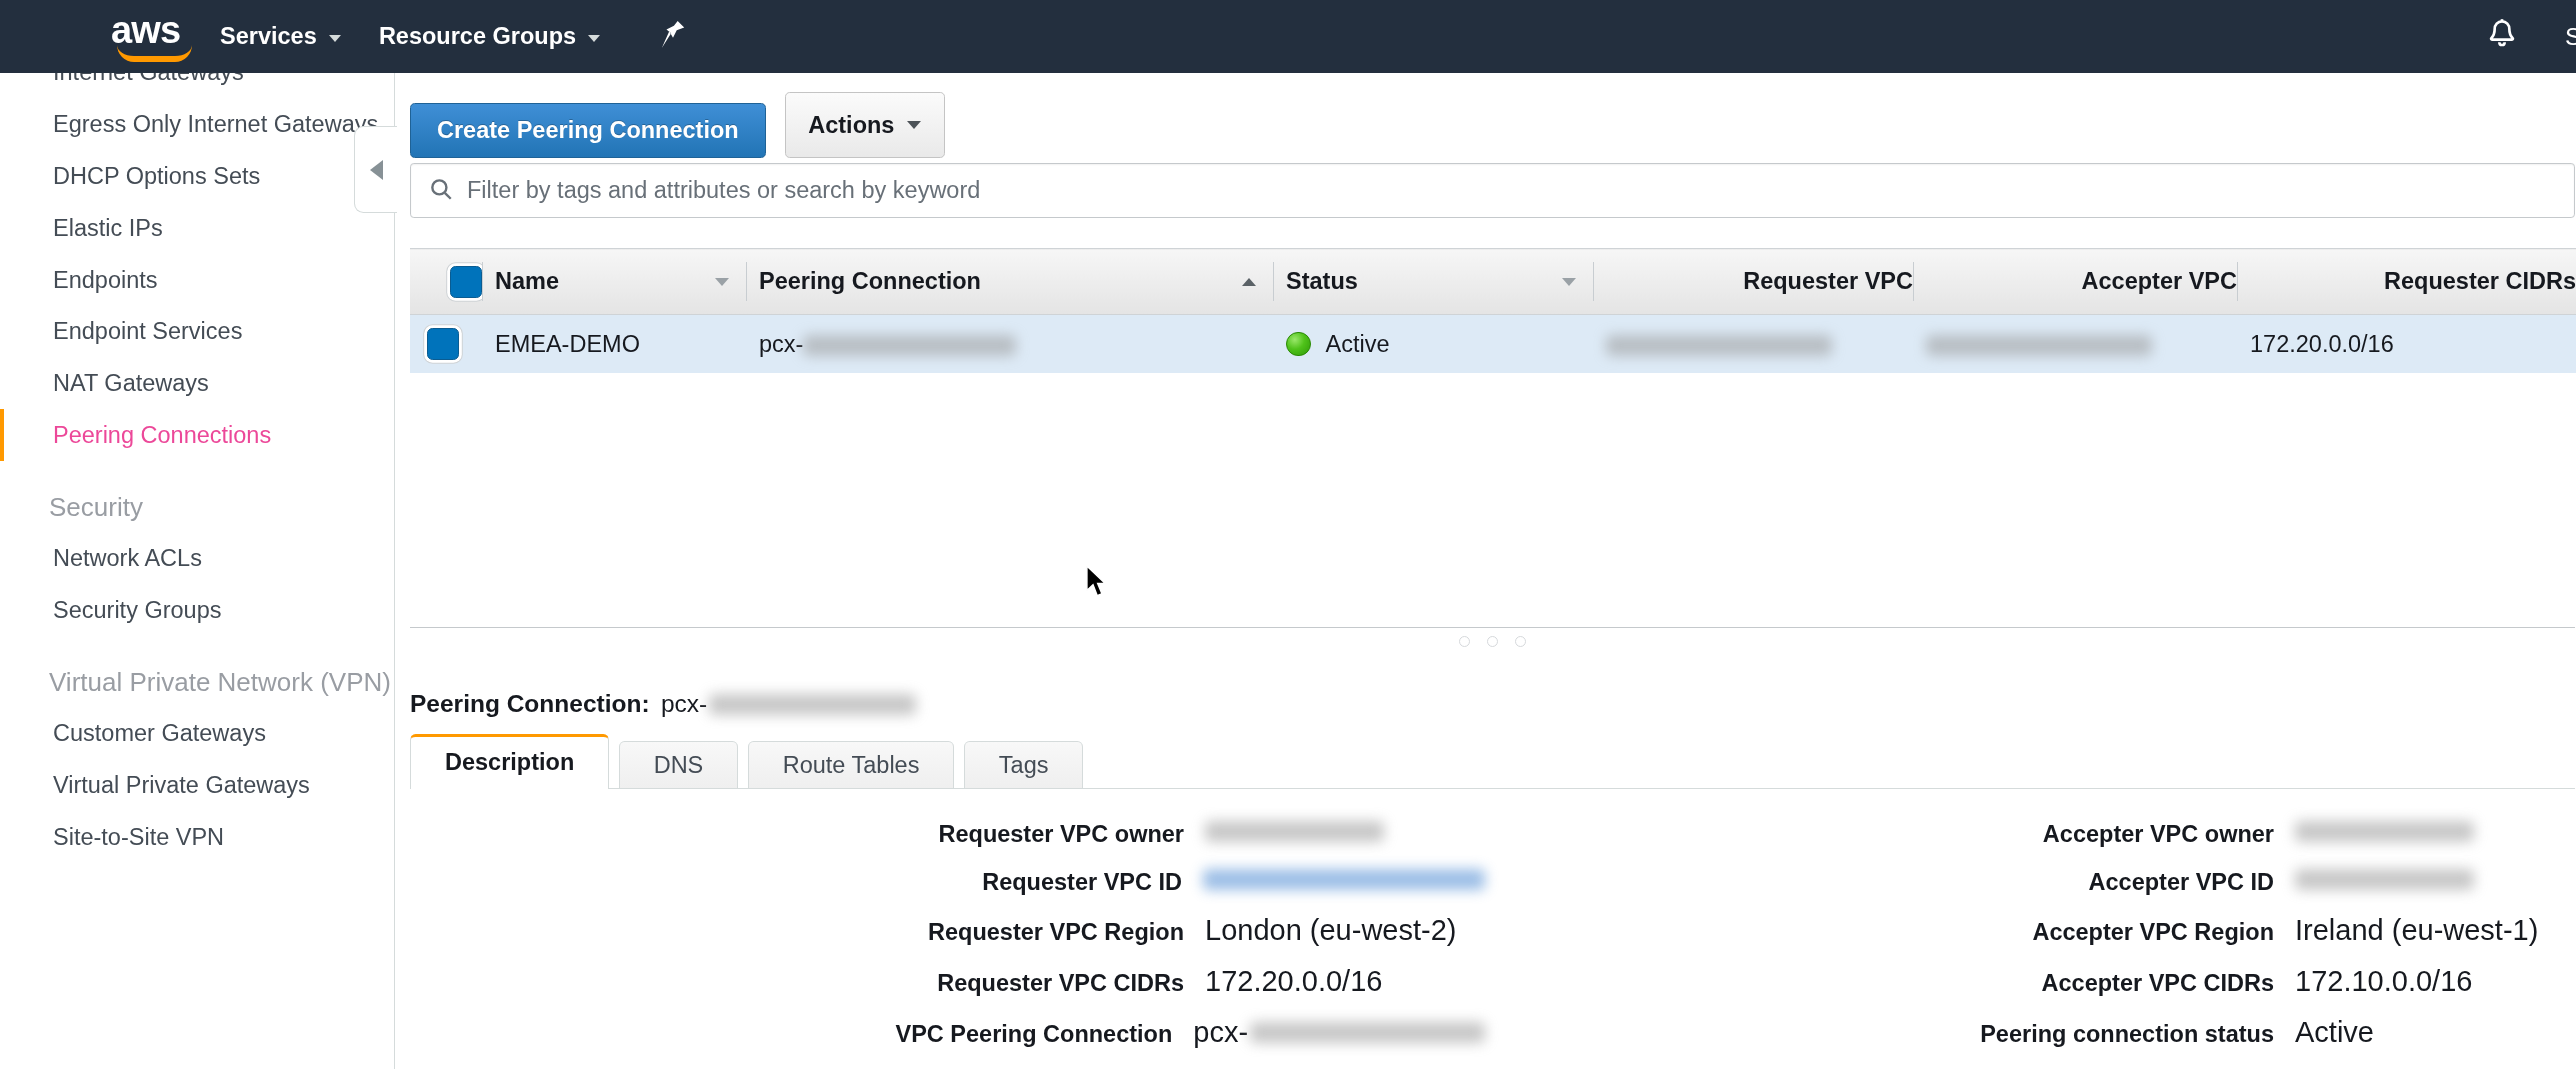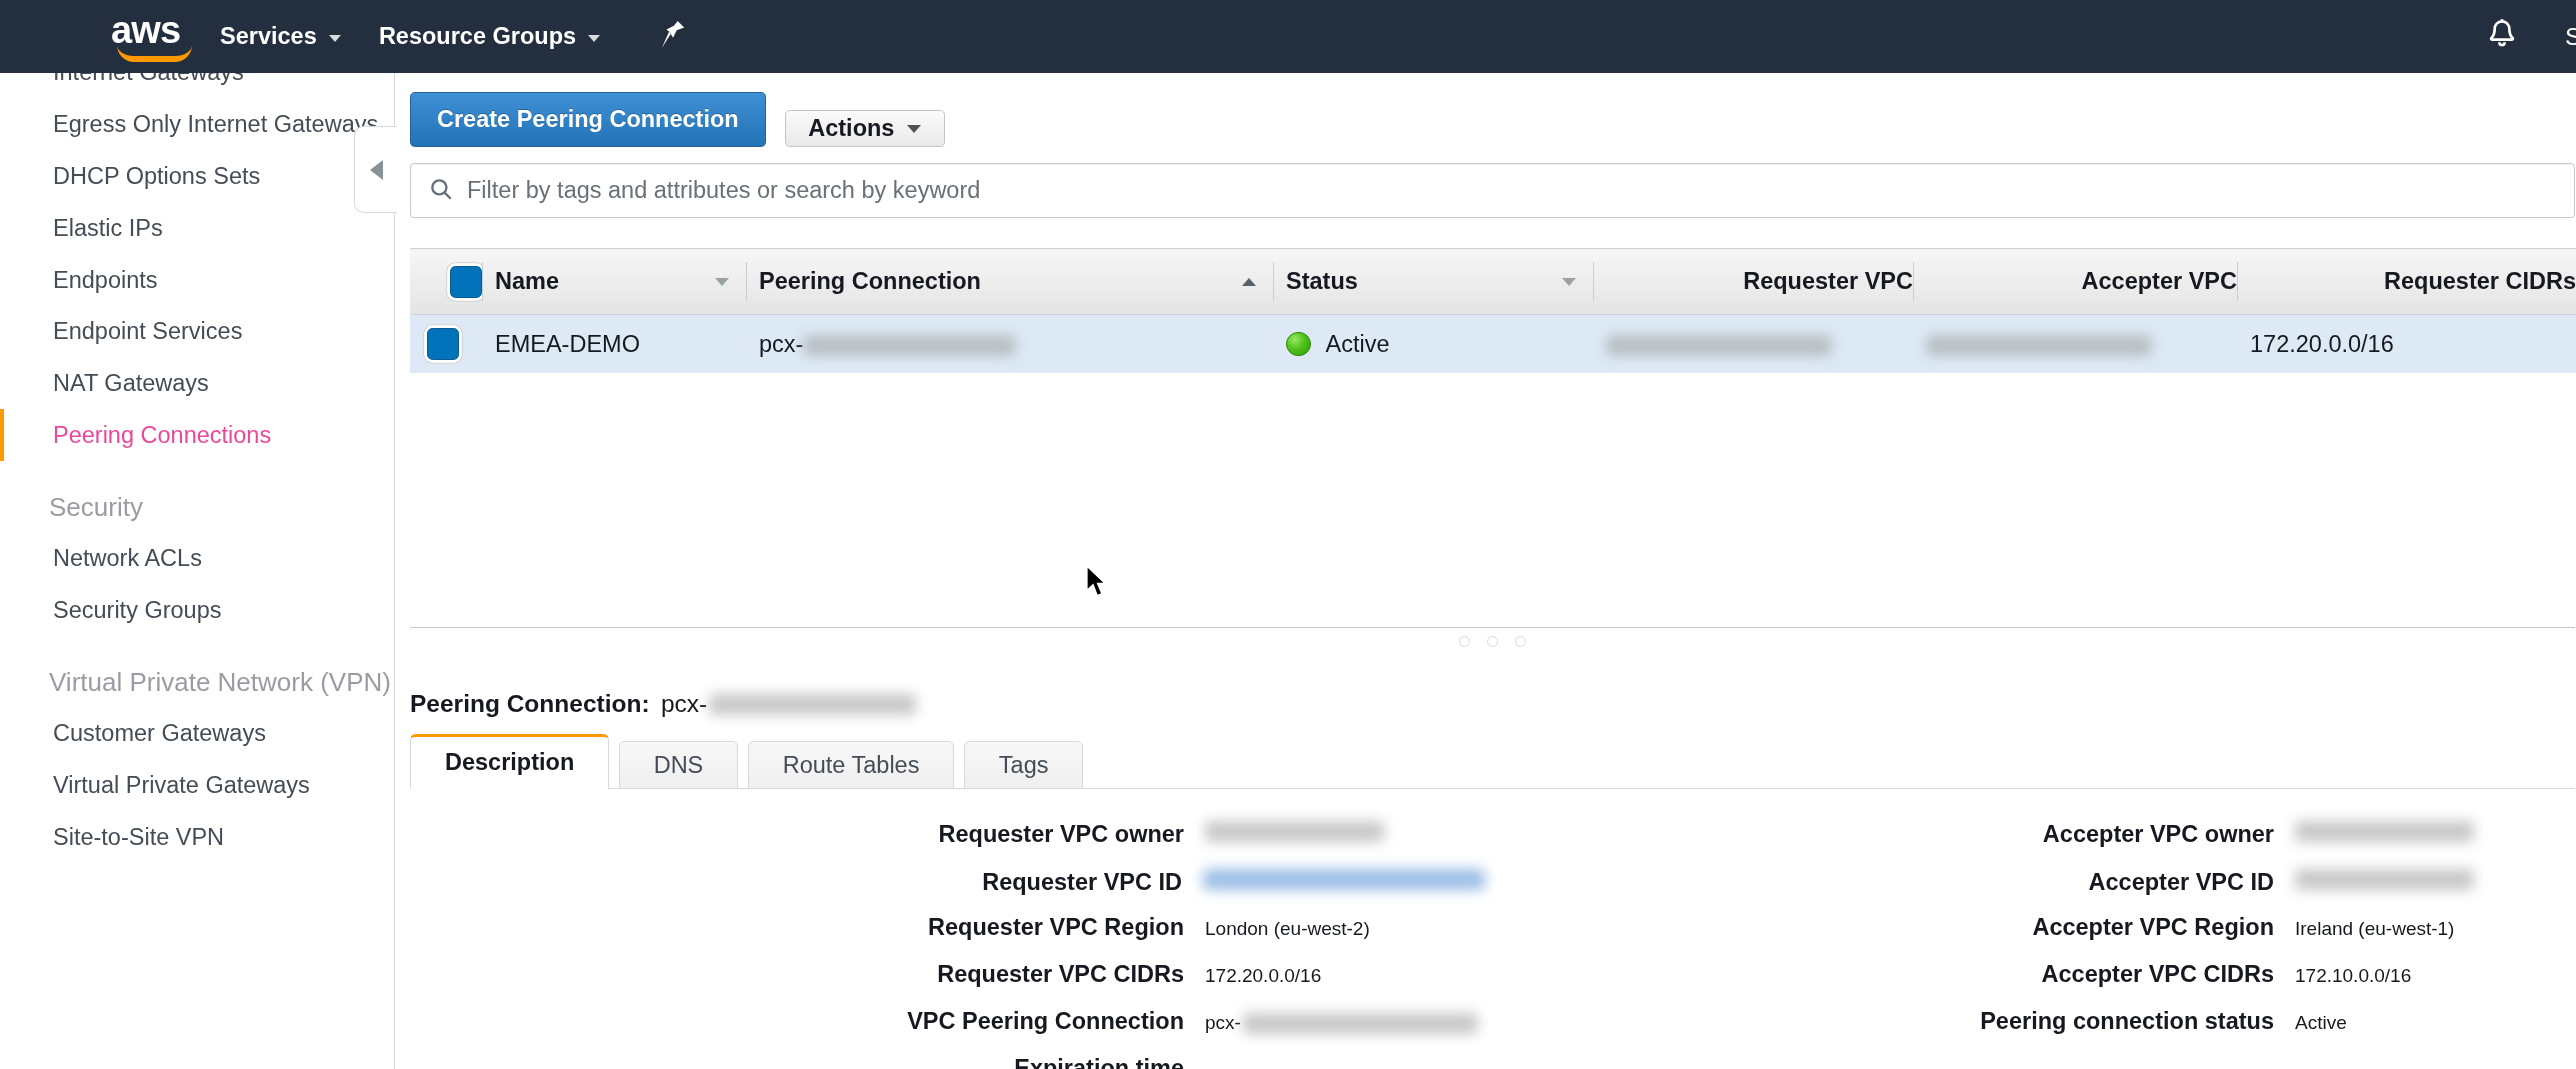--- a/index.html
+++ b/index.html
@@ -155,21 +155,21 @@
     background: linear-gradient(to bottom, #3f8fd6 0%, #2274b5 100%);
     border: 0.9px solid #1f6296;
     border-radius: 4.7px;
     color: #ffffff;
     font-size: 23.5px;
     font-weight: 700;
     cursor: pointer;
     text-shadow: 0 -0.9px 0 rgba(0,0,0,.25);
   }
   #actions-btn {
-    height: 37px;
+    height: 66px;
     padding: 0 22.6px;
     background: linear-gradient(to bottom, #fbfbfb 0%, #e9e9e9 100%);
     border: 0.9px solid #c4c4c4;
     border-radius: 4.7px;
     color: #16191f;
     font-size: 23.5px;
     font-weight: 700;
     cursor: pointer;
     display: flex; align-items: center; gap: 13px;
   }
@@ -362,21 +362,21 @@
   .drow { display: flex; align-items: baseline; margin-bottom: 18px; }
   .dlabel {
     width: 810px;
     text-align: right;
     padding-right: 21px;
     font-size: 23.5px;
     font-weight: 700;
     color: #16191f;
   }
   .dvalue {
-    font-size: 19px;
+    font-size: 29px;
     color: #16191f;
     min-height: 28px;
     display: flex; align-items: center;
   }
   .dvalue.link { color: #0073bb; }
 
   
   #cursor { position: absolute; left: 1085px; top: 565px; z-index: 99; }
 </style>
 </head>

